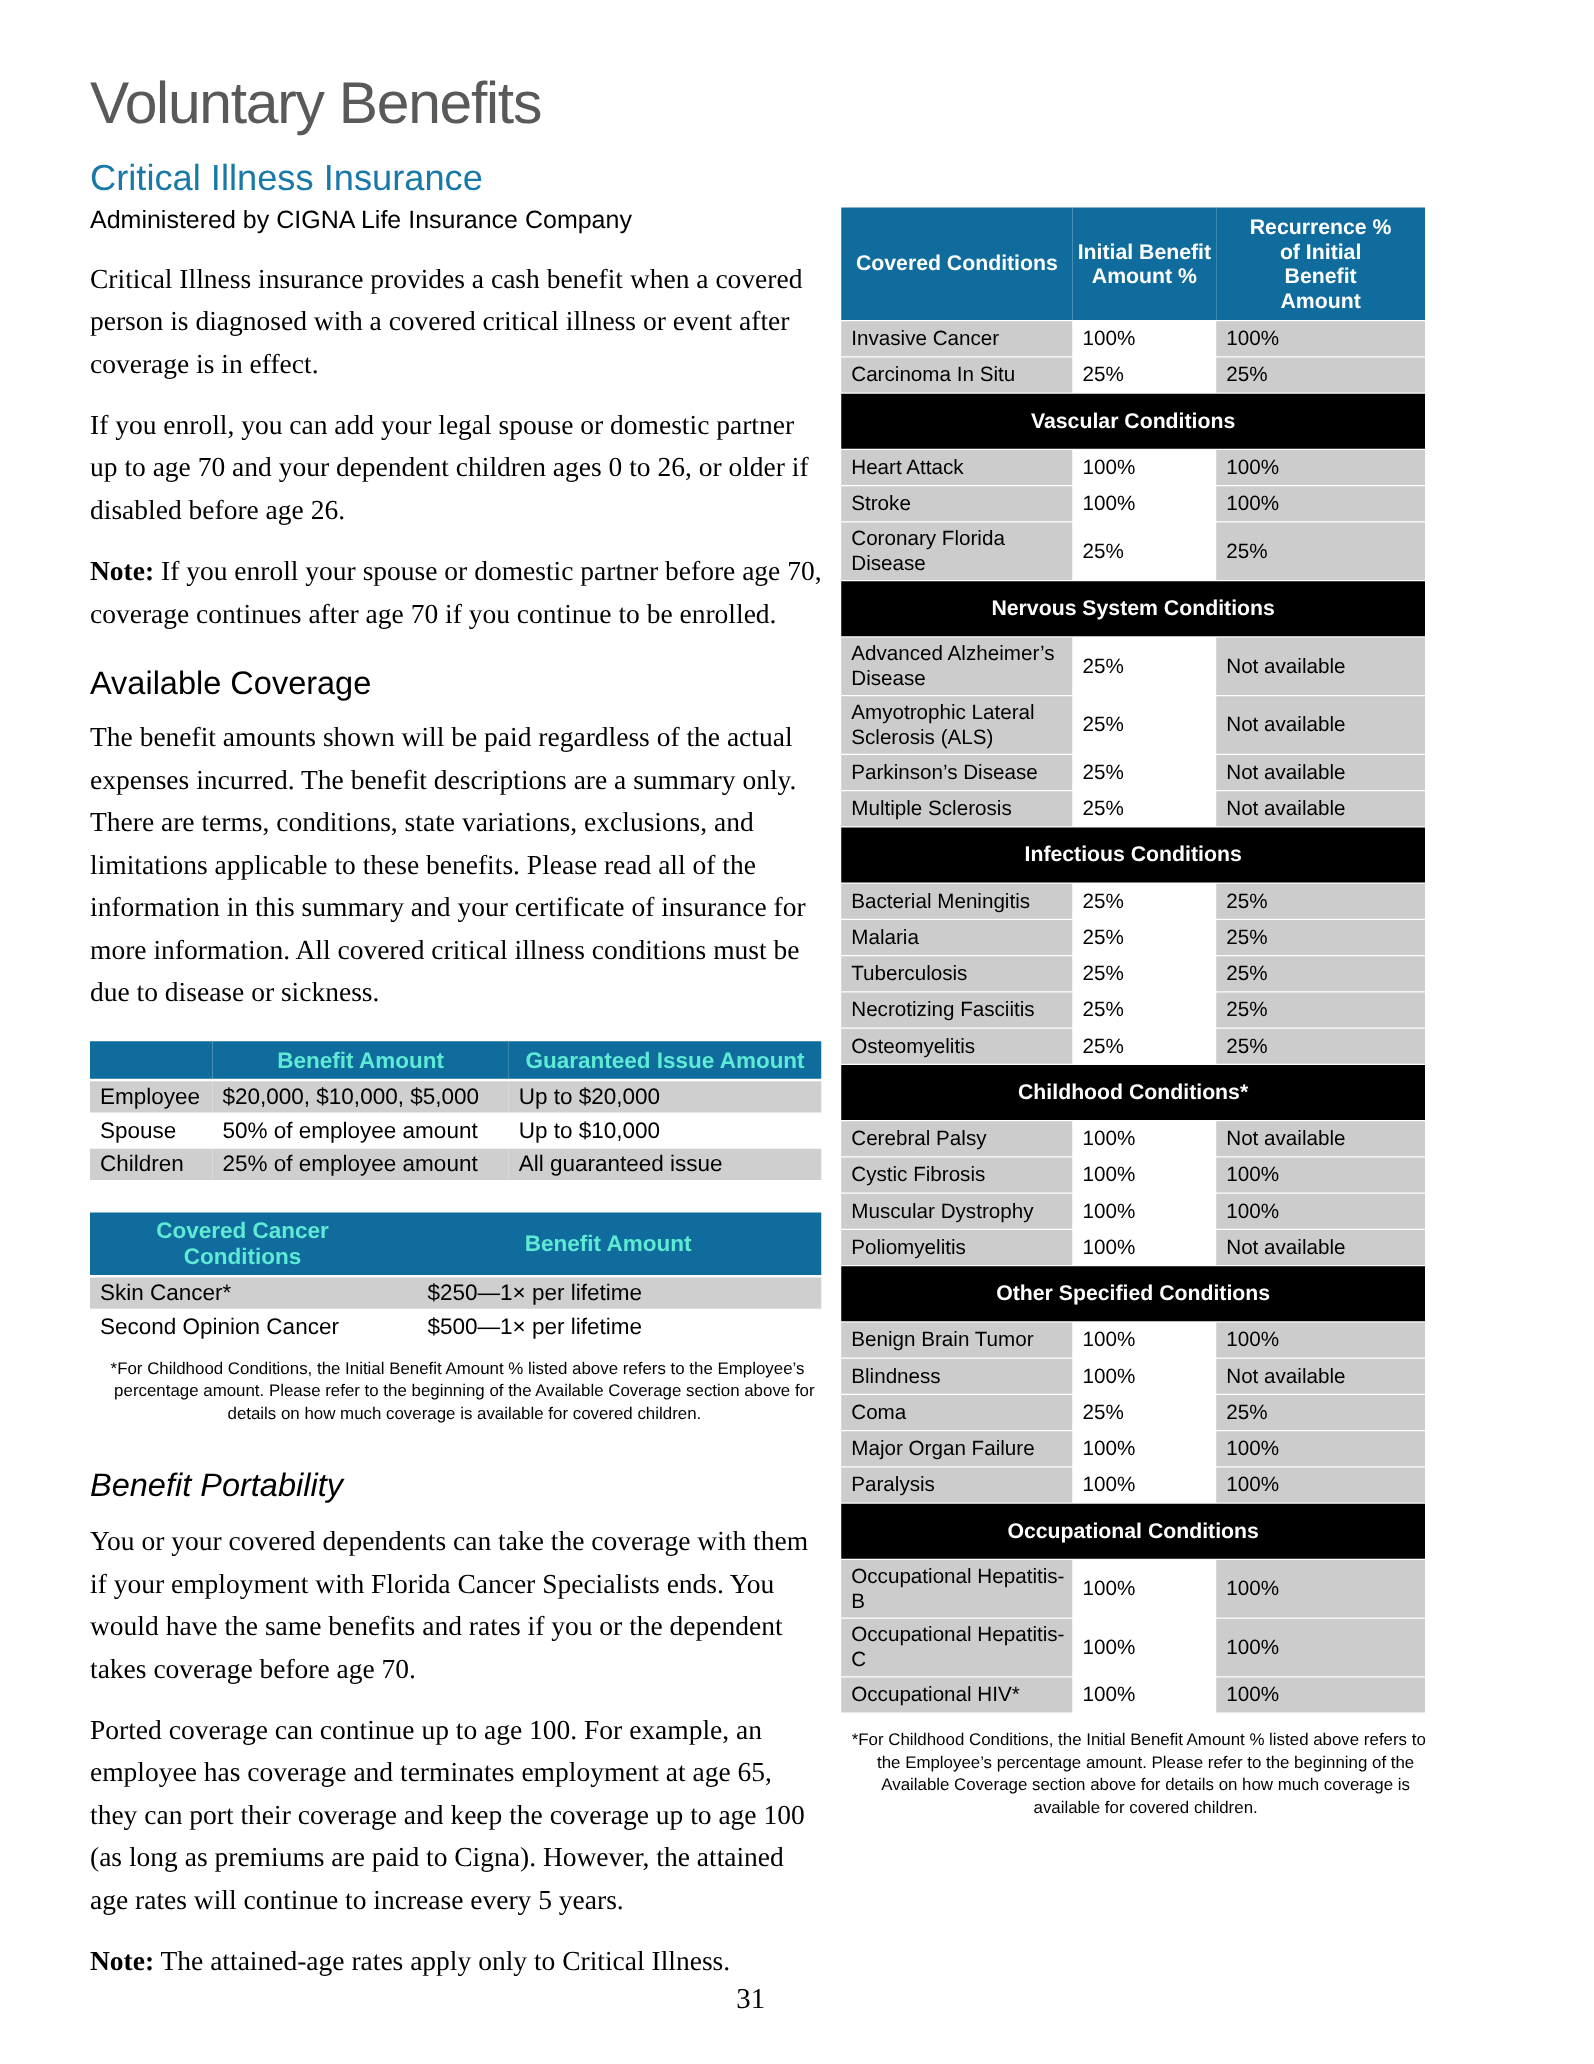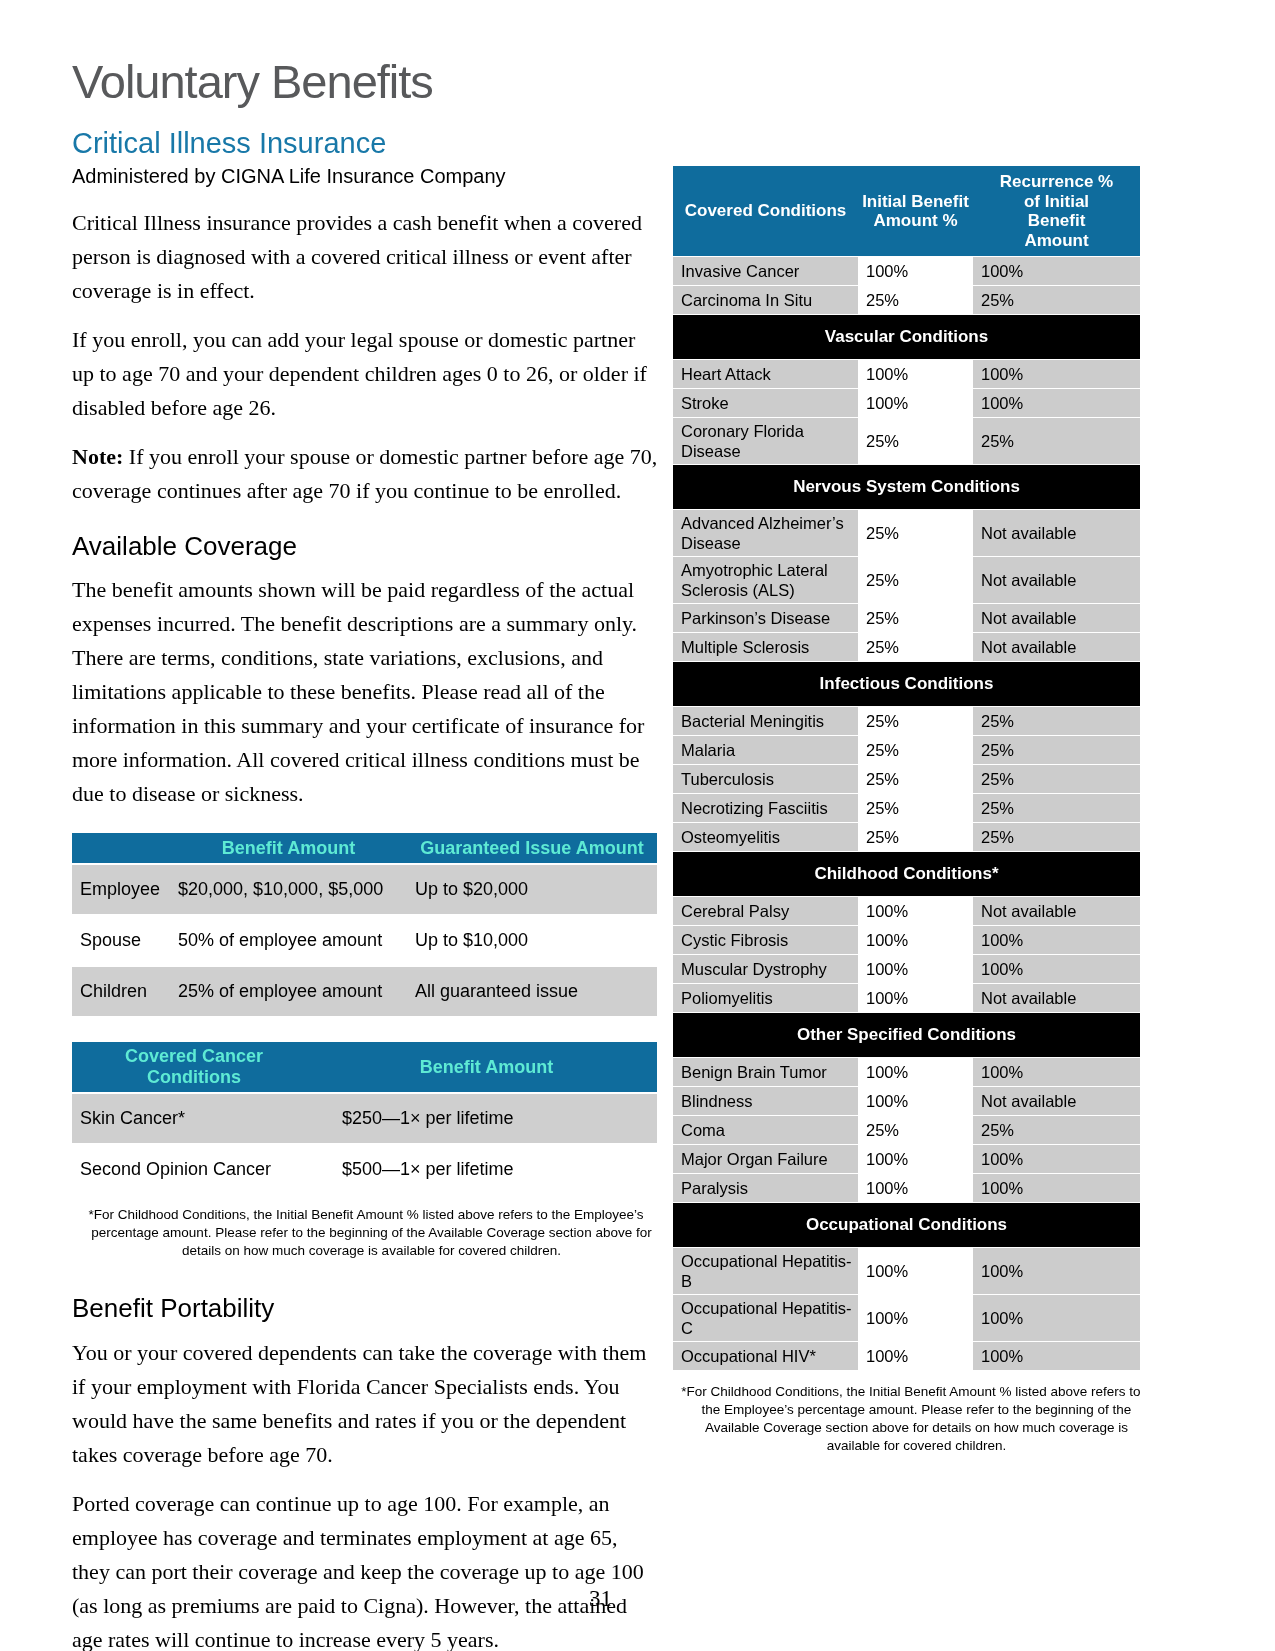--- a/index.html
+++ b/index.html
@@ -28,21 +28,21 @@
 
   
   table.ltable {
     border-collapse:separate; border-spacing:0 2px; table-layout:fixed;
     width:585px; font-size:18px; margin:20px 0 0 0;
   }
   table.ltable th {
     background:#0F6C9D; color:#5eead4; font-weight:700; font-size:18px;
     padding:4px 6px; text-align:center; height:22px;
   }
-  table.ltable td { padding:12px 8px; height:25px; vertical-align:middle; }
+  table.ltable td { padding:0 8px; height:25px; vertical-align:middle; }
   table.ltable tr.gray td { background:#CFCFCF; }
   table.ltable tr.white td { background:#ffffff; }
   table.cancer td.c1 { padding-left:8px; }
   table.cancer td.c2 { padding-left:26px; }
 
   .footnote {
     font-size:13.5px; line-height:18px; margin:10px 0 0 0;
     padding-left:11px; text-indent:-11px;text-align:center;
   }
 
@@ -136,21 +136,21 @@
           </tr>
           <tr class="white">
             <td class="c1">Second Opinion Cancer</td>
             <td class="c2">$500—1× per lifetime</td>
           </tr>
         </tbody>
     </table>
 
     <p class="footnote">*For Childhood Conditions, the Initial Benefit Amount % listed above refers to the Employee’s percentage amount. Please refer to the beginning of the Available Coverage section above for details on how much coverage is available for covered children.</p>
 
-    <h3 class="subhead" style="margin-top:34px;">Benefit Portability</h3>
+    <h3 class="subhead" style="margin-top:34px;font-style:italic;">Benefit Portability</h3>
     <p class="body">You or your covered dependents can take the coverage with them if your employment with Florida Cancer Specialists ends. You would have the same benefits and rates if you or the dependent takes coverage before age 70.</p>
     <p class="body">Ported coverage can continue up to age 100. For example, an employee has coverage and terminates employment at age 65, they can port their coverage and keep the coverage up to age 100 (as long as premiums are paid to Cigna). However, the attained age rates will continue to increase every 5 years.</p>
     <p class="body"><b>Note:</b><span> The attained-age rates apply only to Critical Illness.</span></p>
   </div>
 
   <div class="right-col">
     <table class="rtable">
       <colgroup>
           <col style="width:185px">
           <col style="width:115px">

